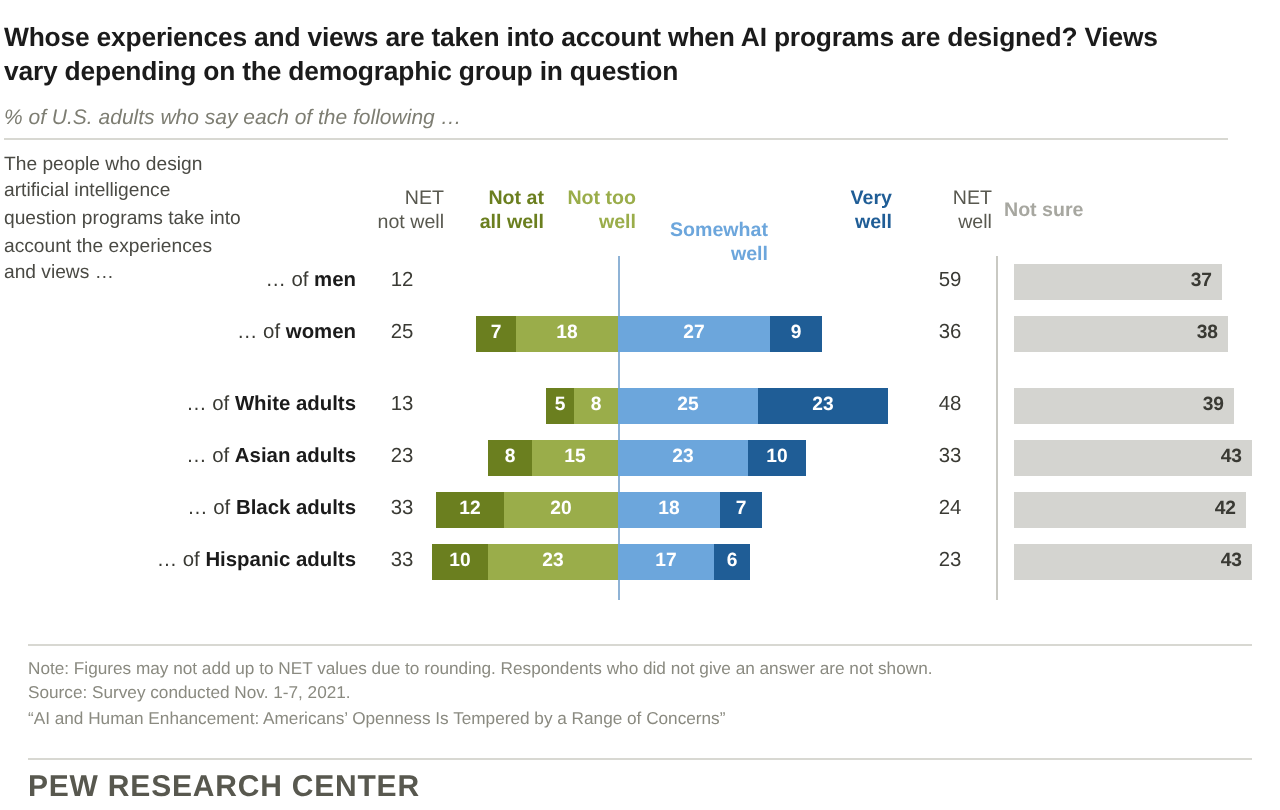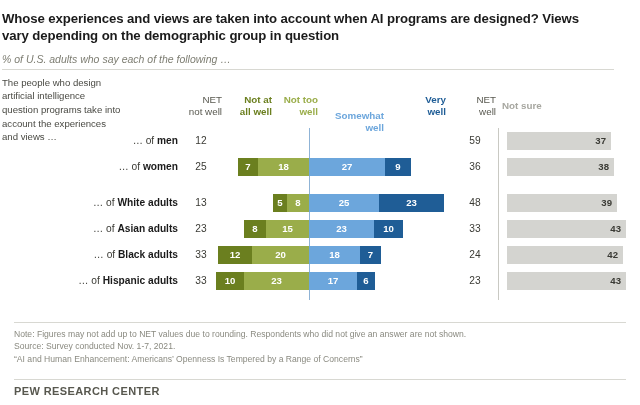--- a/index.html
+++ b/index.html
@@ -162,21 +162,21 @@
     color: #8a8a80;
     line-height: 1.45;
   }
   .prc {
     position: absolute;
     left: 14px;
     top: 379px;
     width: 612px;
   }
   .prc .hr { border-top: 1px solid #d8d8d2; margin-bottom: 5px; }
-  .prc-name { font-size: 11px; font-weight: bold; color: #58584f; letter-spacing: 0.4px; }
+  .prc-name { font-size: 15px; font-weight: bold; color: #58584f; letter-spacing: 0.4px; }
 </style>
 </head>
 <body>
 
 <div class="wrap">
 
   <div class="title">Whose experiences and views are taken into account when AI programs are designed? Views vary depending on the demographic group in question</div>
   <div class="subtitle">% of U.S. adults who say each of the following …</div>
   <div class="rule"></div>
 

